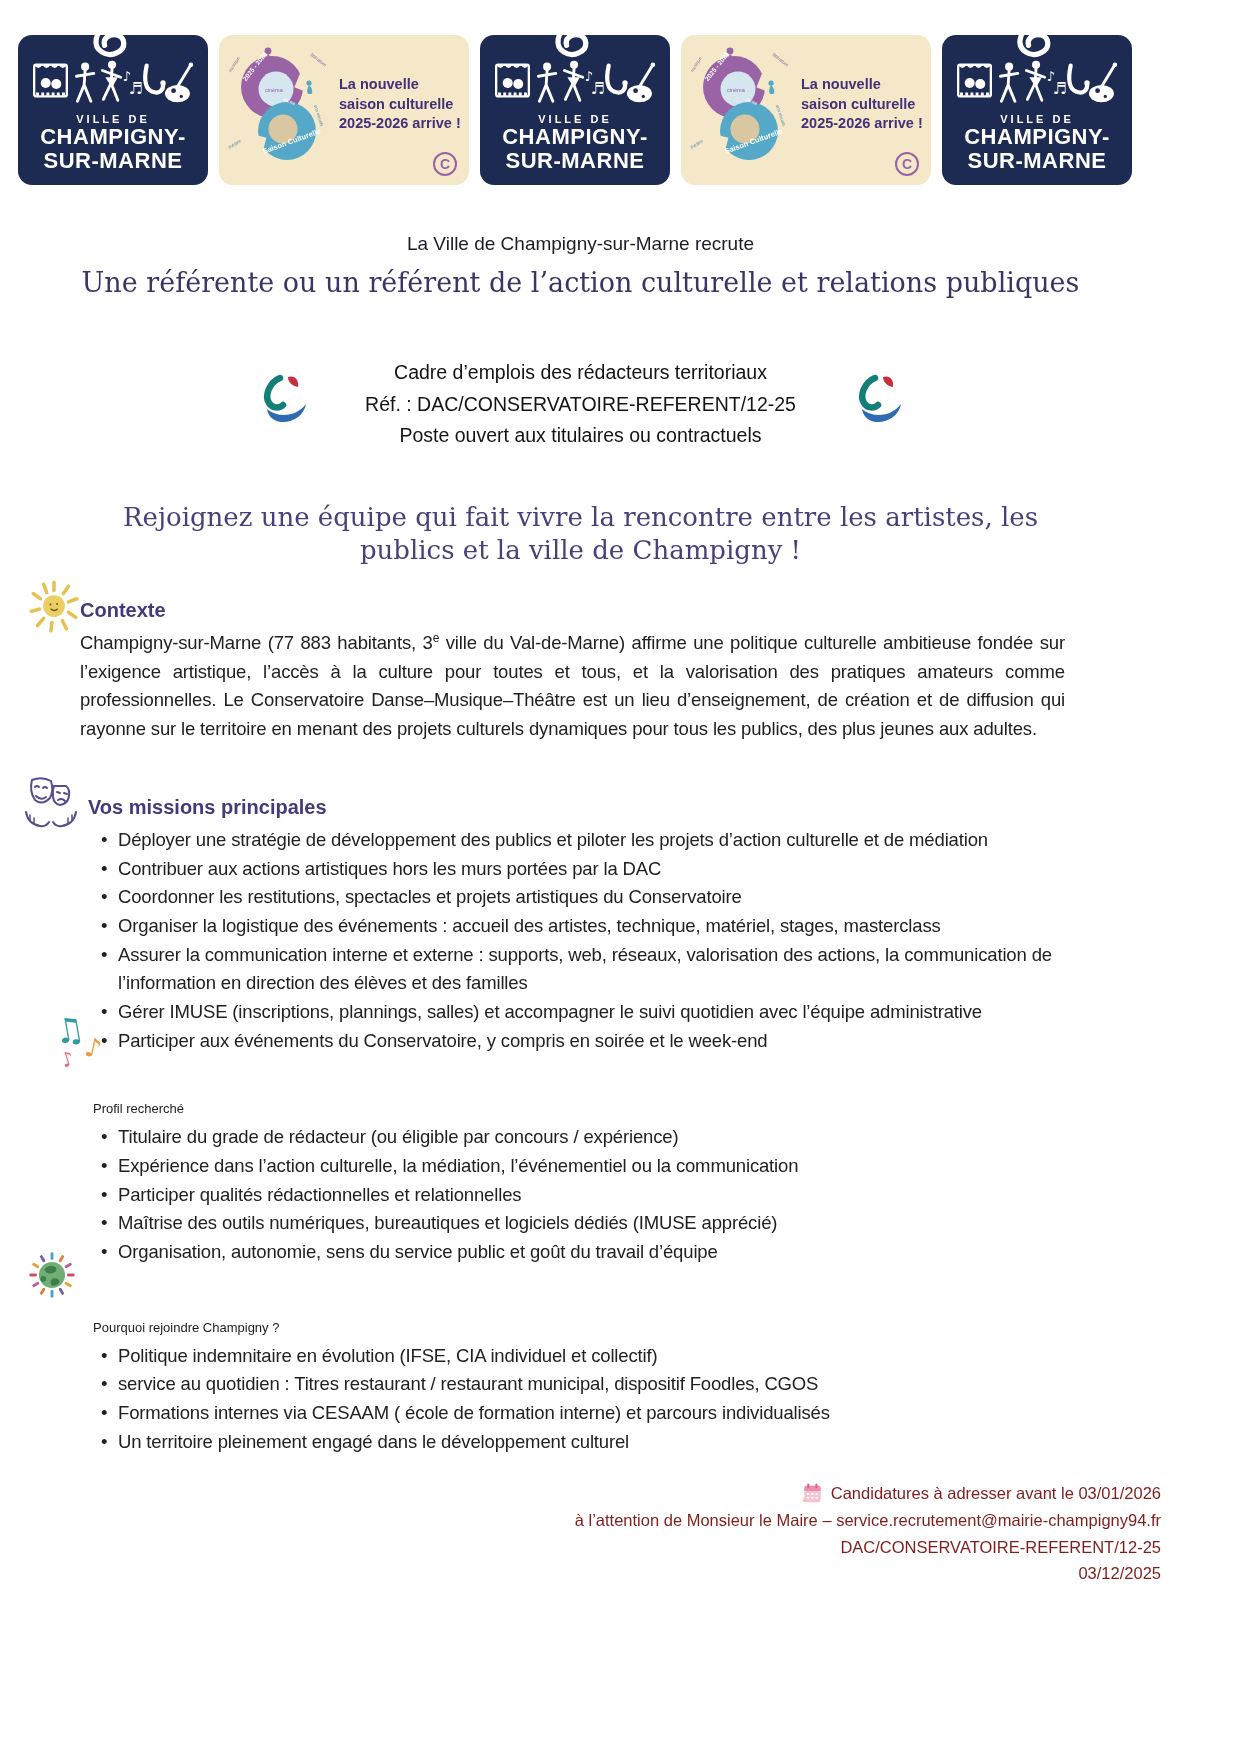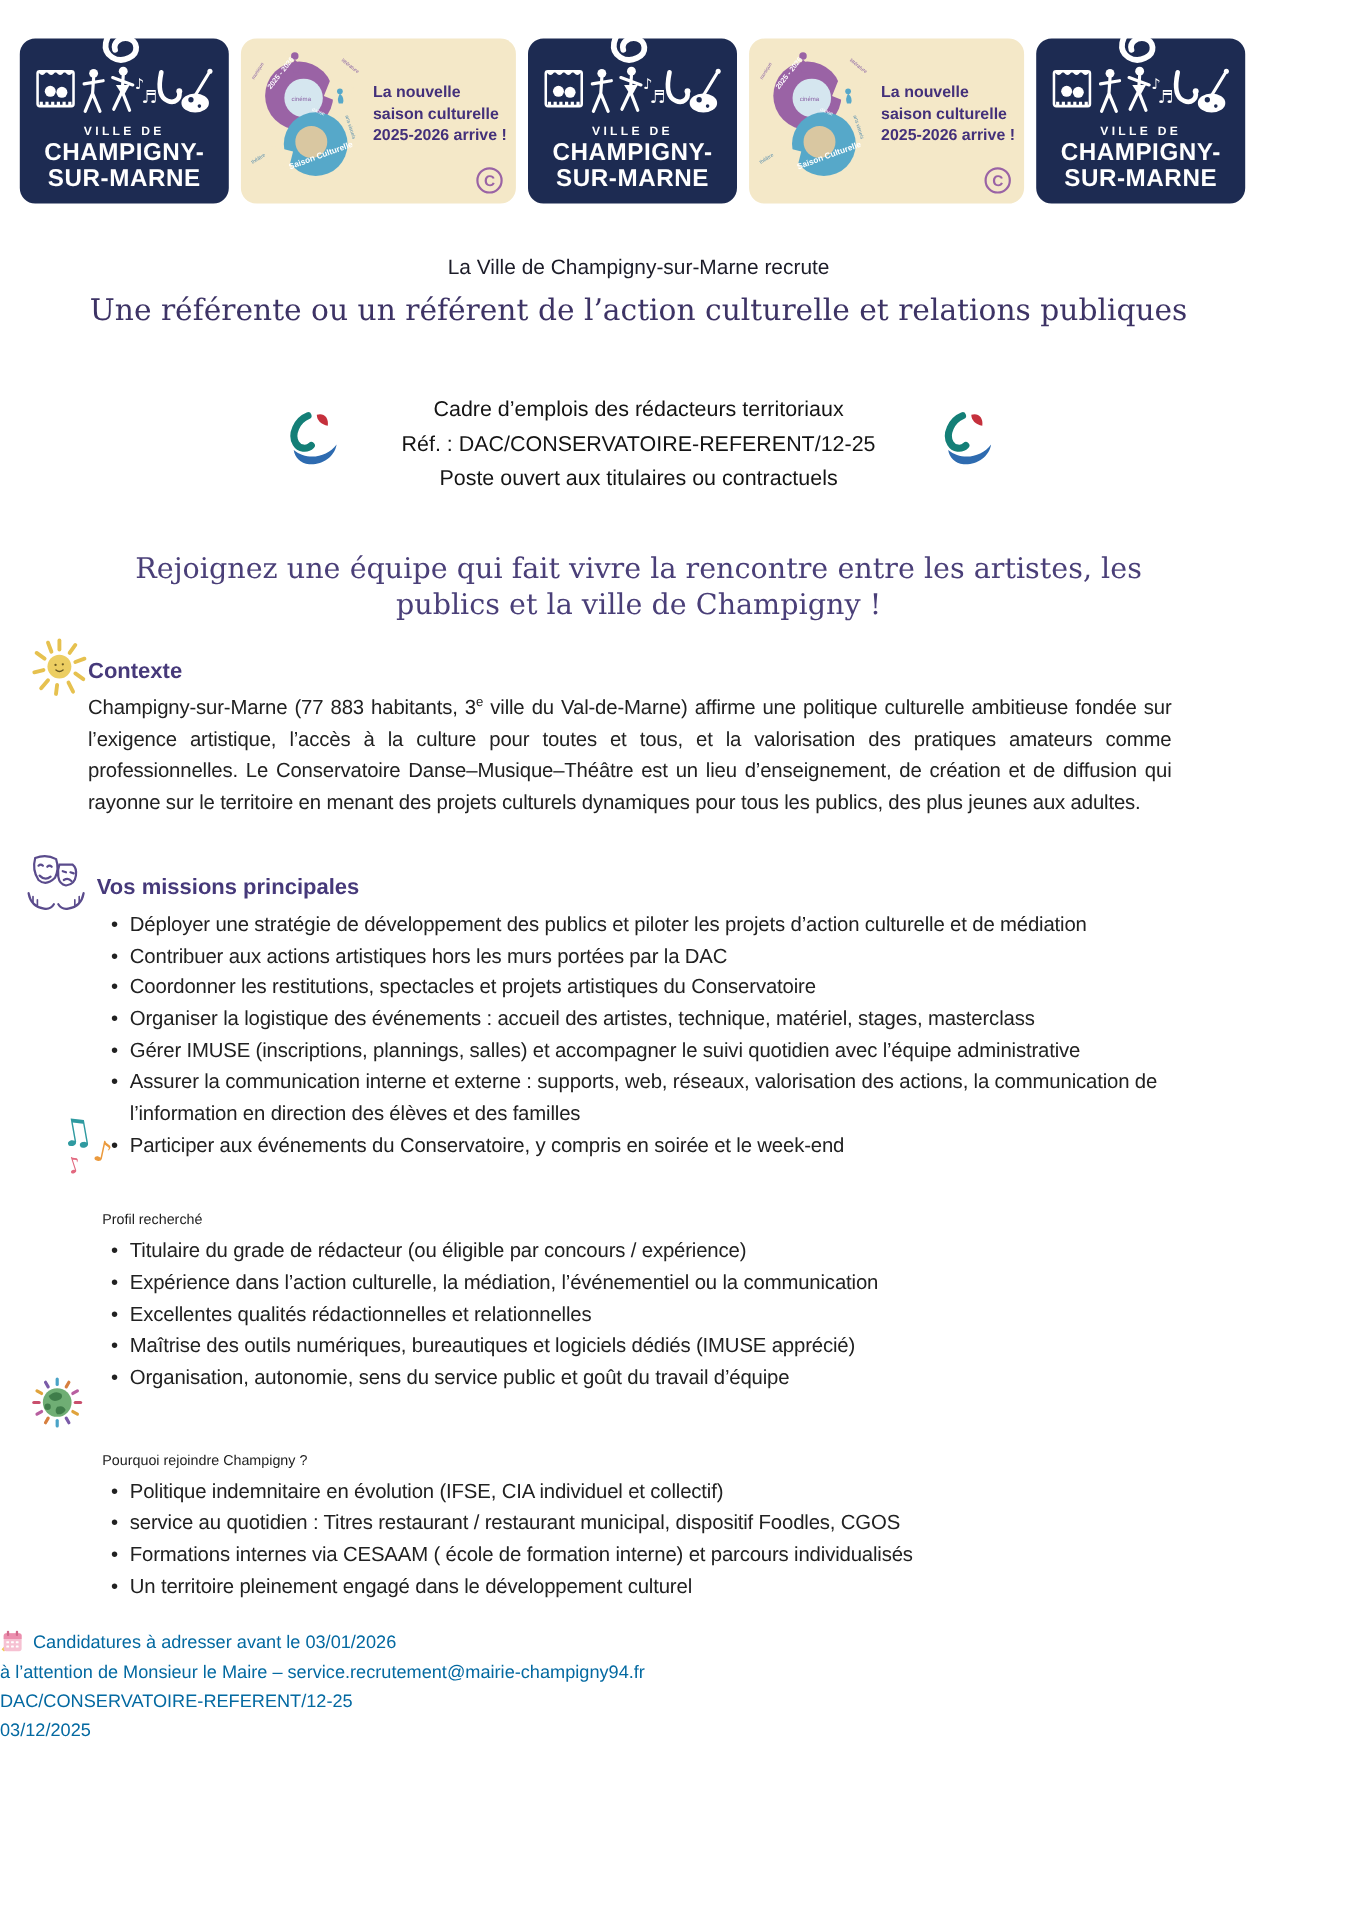--- a/index.html
+++ b/index.html
@@ -52,21 +52,21 @@
   .profil { margin-top:46px; }
   .icon-notes { position:absolute; left:-26px; top:-88px; width:62px; height:66px; font-family:"DejaVu Sans", sans-serif; }
   .icon-notes span { position:absolute; display:inline-block; line-height:1; }
   .icon-notes .n1 { left:0;  top:0;  font-size:34px; color:#2f9aa0; transform:rotate(-10deg); }
   .icon-notes .n2 { left:31px; top:22px; font-size:26px; color:#eb9a3d; transform:rotate(12deg); }
   .icon-notes .n3 { left:7px;  top:36px; font-size:20px; color:#e2687f; transform:rotate(-18deg); }
 
   .pourquoi { margin-top:53px; }
   .icon-earth { position:absolute; left:-57px; top:-74px; }
 
-  .footer { text-align:left; margin-top:24px; font-size:16.5px; line-height:1.62; color:#0369a1; }
+  .footer { text-align:right; margin-top:24px; font-size:16.5px; line-height:1.62; color:#7f1d1d; }
   .footer .cal { display:inline-block; vertical-align:-6px; margin-right:7px; }
 </style>
 </head>
 <body>
 
 <div class="page">
 
   <div class="banner">
 
     <div class="tile tile-city">
@@ -277,37 +277,37 @@
         <path d="M6 37 q2 12 14 14 q6 1 9 -4"></path>
         <path d="M56 37 q-2 12 -14 14 q-6 1 -9 -4"></path>
         <path d="M10 40 v5 M14 43 v5 M52 40 v5 M48 43 v5" stroke-width="1.5"></path>
       </svg>
       <div class="sec-heading">Vos missions principales</div>
       <ul class="bullets">
         <li>Déployer une stratégie de développement des publics et piloter les projets d’action culturelle et de médiation</li>
         <li>Contribuer aux actions artistiques hors les murs portées par la DAC</li>
         <li>Coordonner les restitutions, spectacles et projets artistiques du Conservatoire</li>
         <li>Organiser la logistique des événements : accueil des artistes, technique, matériel, stages, masterclass</li>
+        <li>Assurer la communication interne et externe : supports, web, réseaux, valorisation des actions, la communication de l’information en direction des élèves et des familles</li>
         <li>Gérer IMUSE (inscriptions, plannings, salles) et accompagner le suivi quotidien avec l’équipe administrative</li>
-        <li>Assurer la communication interne et externe : supports, web, réseaux, valorisation des actions, la communication de l’information en direction des élèves et des familles</li>
         <li>Participer aux événements du Conservatoire, y compris en soirée et le week-end</li>
       </ul>
     </div>
 
     <div class="section profil">
       <div class="icon-notes">
         <span class="n1">♫</span>
         <span class="n2">♪</span>
         <span class="n3">♪</span>
       </div>
       <div class="plain-heading">Profil recherché</div>
       <ul class="bullets">
         <li>Titulaire du grade de rédacteur (ou éligible par concours / expérience)</li>
         <li>Expérience dans l’action culturelle, la médiation, l’événementiel ou la communication</li>
-        <li>Excellentes qualités rédactionnelles et relationnelles</li>
+        <li>Participer qualités rédactionnelles et relationnelles</li>
         <li>Maîtrise des outils numériques, bureautiques et logiciels dédiés (IMUSE apprécié)</li>
         <li>Organisation, autonomie, sens du service public et goût du travail d’équipe</li>
       </ul>
     </div>
 
     <div class="section pourquoi">
       <svg class="icon-earth" width="58" height="58" viewBox="0 0 60 60">
         <g stroke-width="3" stroke-linecap="round">
           <line x1="47" y1="30" x2="52" y2="30" stroke="#c94f6d"></line>
           <line x1="44.7" y1="38.5" x2="49" y2="41" stroke="#e0a33c"></line>

